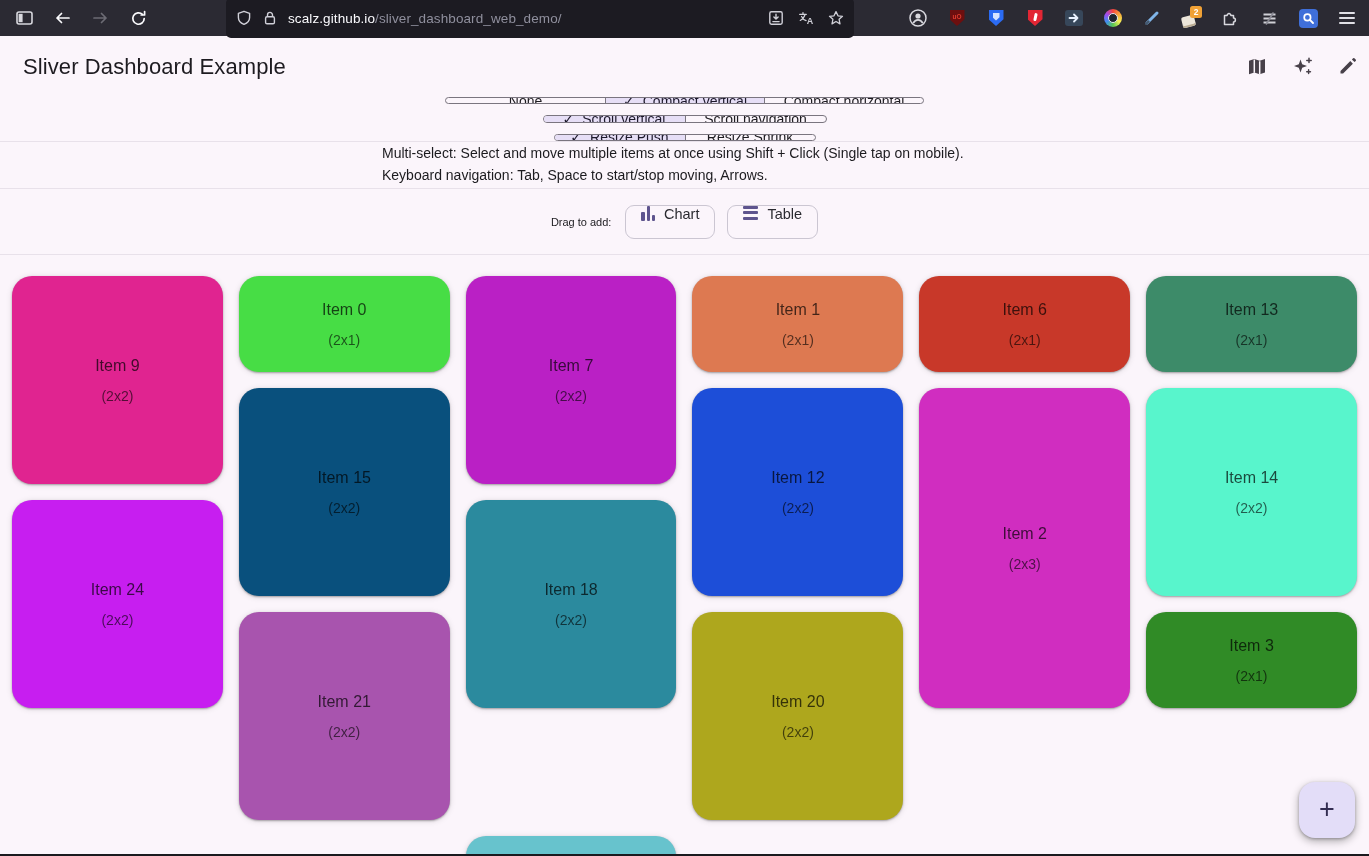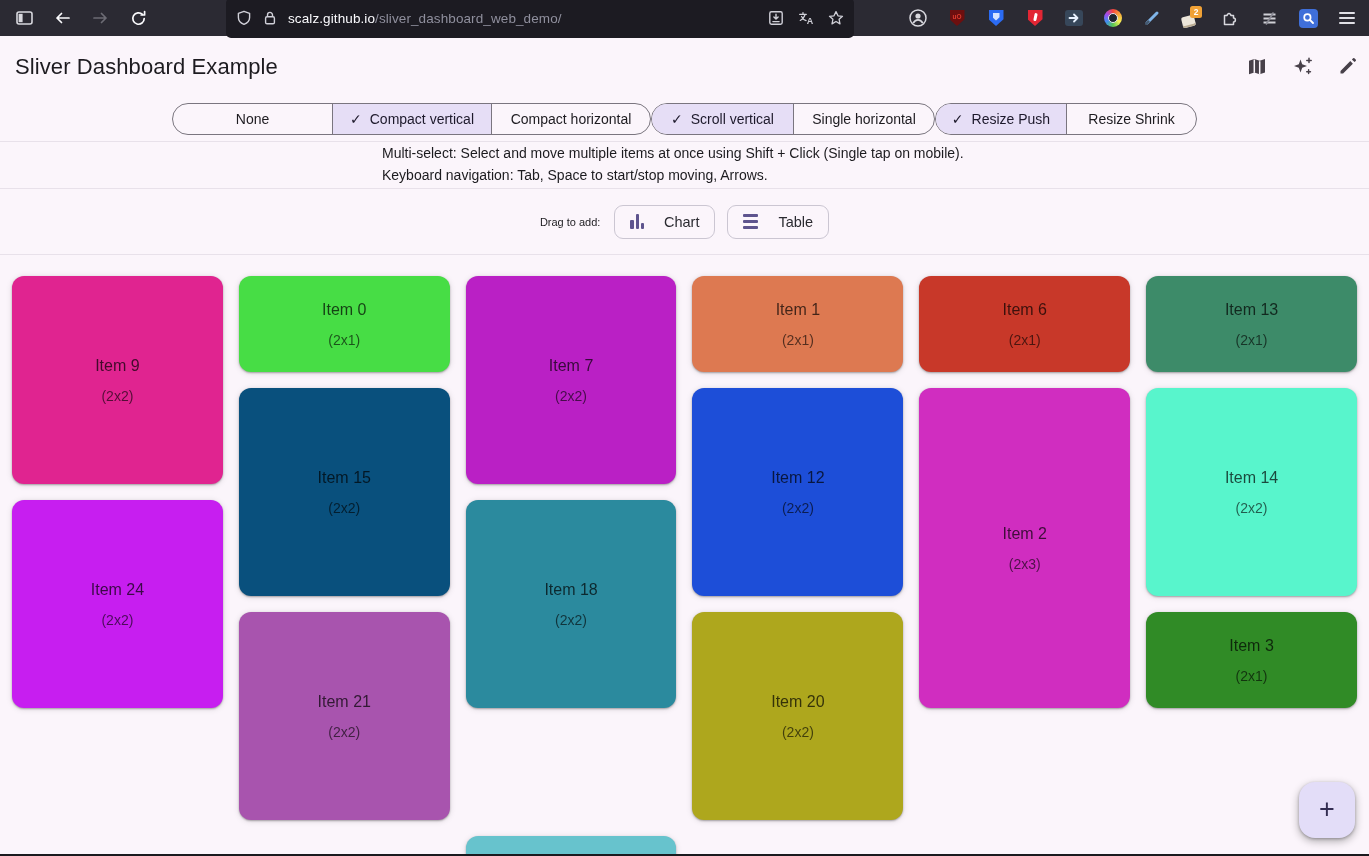--- a/index.html
+++ b/index.html
@@ -28,51 +28,51 @@
   .flag-ext { width:18px; height:16px; background:#37475a; border-radius:3px; display:flex; align-items:center; justify-content:center; }
   .cam-ext { width:18px; height:18px; border-radius:50%; background:conic-gradient(#f5443c,#f7a83a,#f4ef56,#58c94f,#3f8ef0,#a04bf0,#f5443c); display:flex; align-items:center; justify-content:center; }
   .cam-ext i { width:10px; height:10px; border-radius:50%; background:#1d2530; border:1.5px solid #e8e8ee; }
   .badge-ext .base { position:absolute; left:1px; bottom:1px; width:13px; height:11px; background:#ece6da; border-radius:2px 3px 2px 2px; transform:rotate(-14deg); box-shadow:inset 0 -2px 0 #b9ab92; }
   .badge-ext .badge { position:absolute; right:-1px; top:-2px; min-width:12px; height:12px; background:#f0a136; border-radius:2.5px; color:#fff; font-size:8.5px; font-weight:bold; display:flex; align-items:center; justify-content:center; padding:0 2px; }
   .search-ext { width:19px; height:19px; background:#3f6fd9; border-radius:4px; display:flex; align-items:center; justify-content:center; }
   .burger { display:flex; flex-direction:column; gap:3px; }
   .burger i { display:block; width:16px; height:2px; background:#e0e0e6; border-radius:1px; }
 
   
-  .appbar { height:61px; display:flex; align-items:center; padding:0 9px 0 15px; }
+  .appbar { height:61px; display:flex; align-items:center; padding:0 9px 0 15px;margin-left:8px; }
   .appbar h1 { font-size:22px; font-weight:400; color:#1d1b20; letter-spacing:.1px; }
   .appbar-icons { margin-left:auto; display:flex; align-items:center; gap:19px; }
   .appbar-icons .abtn { width:26px; height:26px; display:flex; align-items:center; justify-content:center; }
 
   
-  .toggles { height:45px; display:flex; align-items:center; justify-content:center; gap:0; border-bottom:1px solid #e8e1ea; }
+  .toggles { height:45px; display:flex; align-items:center; justify-content:flex-start; gap:11px; border-bottom:1px solid #e8e1ea;flex-direction:column; }
   .seg-group { display:flex; border:1px solid #7a757f; border-radius:20px; overflow:hidden; height:32px; background:#fbf5fb; }
   .seg { display:flex; align-items:center; justify-content:center; font-size:14px; color:#1d1b20; gap:8px; cursor:default; }
   .seg + .seg { border-left:1px solid #7a757f; }
   .seg.selected { background:#e6def6; color:#1d192b; }
   .seg .check { font-size:14px; line-height:1; }
   .g0 .seg { width:159px; }
   .g1 .seg { width:141px; }
   .g2 .seg { width:130px; }
 
   
   .info { height:47px; display:flex; flex-direction:column; justify-content:center; padding-left:382px; font-size:14px; line-height:1.55; color:#1c1b1f; border-bottom:1px solid #e8e1ea; }
 
   
   .dragrow { height:66px; display:flex; align-items:center; justify-content:center; gap:12px; border-bottom:1px solid #e8e1ea; }
   .dragrow .draglabel { font-size:11px; color:#1c1b1f; margin-right:2px; }
-  .tool-btn { height:34px; display:flex; align-items:center; gap:20px; padding:0 15px; border:1px solid #cbc6d2; border-radius:9px; background:transparent; font-family:inherit; font-size:14.5px; color:#2a2a30; }
+  .tool-btn { height:34px; display:flex; gap:9px; padding:0 15px; border:1px solid #cbc6d2; border-radius:9px; background:transparent; font-family:inherit; font-size:14.5px; color:#2a2a30; }
   .bars-icon { display:flex; align-items:flex-end; gap:2px; height:15px; }
   .bars-icon i { display:block; width:3.2px; background:#5e548e; border-radius:1px; }
   .rows-icon { display:flex; flex-direction:column; gap:2.5px; }
   .rows-icon i { display:block; width:15px; height:3.2px; background:#5e548e; border-radius:1px; }
 
   
   .grid { margin-top:21px; padding:0 12px; display:grid; grid-template-columns:repeat(6,1fr); grid-auto-rows:96px; gap:16px; }
-  .card { border-radius:12px; box-shadow:0 1px 2px rgba(0,0,0,.3),0 1px 6px rgba(0,0,0,.13); display:flex; flex-direction:column; align-items:center; justify-content:center; gap:13px; }
+  .card { border-radius:20px; box-shadow:0 1px 2px rgba(0,0,0,.3),0 1px 6px rgba(0,0,0,.13); display:flex; flex-direction:column; align-items:center; justify-content:center; gap:13px; }
   .card .c-title { font-size:16px; color:rgba(0,0,0,.70); }
   .card .c-size { font-size:14px; color:rgba(0,0,0,.62); }
 
   
   .fab { position:fixed; right:14px; bottom:18px; width:56px; height:56px; border:none; border-radius:16px; background:#e3ddf8; box-shadow:0 3px 8px rgba(0,0,0,.32),0 1px 3px rgba(0,0,0,.25); display:flex; align-items:center; justify-content:center; }
   .fab span { font-size:27px; font-weight:300; color:#332d52; line-height:1; margin-top:-2px; }
 
   .bottom-edge { position:fixed; left:0; bottom:0; width:100%; height:2px; background:#1a1a1f; }
 </style>
 </head>
@@ -245,21 +245,21 @@
       <div class="seg">
         <span>Compact horizontal</span>
       </div>
     </div>
     <div class="seg-group g1">
       <div class="seg selected">
         <span class="check">✓</span>
         <span>Scroll vertical</span>
       </div>
       <div class="seg">
-        <span>Single horizontal</span>
+        <span>Scroll navigation</span>
       </div>
     </div>
     <div class="seg-group g2">
       <div class="seg selected">
         <span class="check">✓</span>
         <span>Resize Push</span>
       </div>
       <div class="seg">
         <span>Resize Shrink</span>
       </div>

